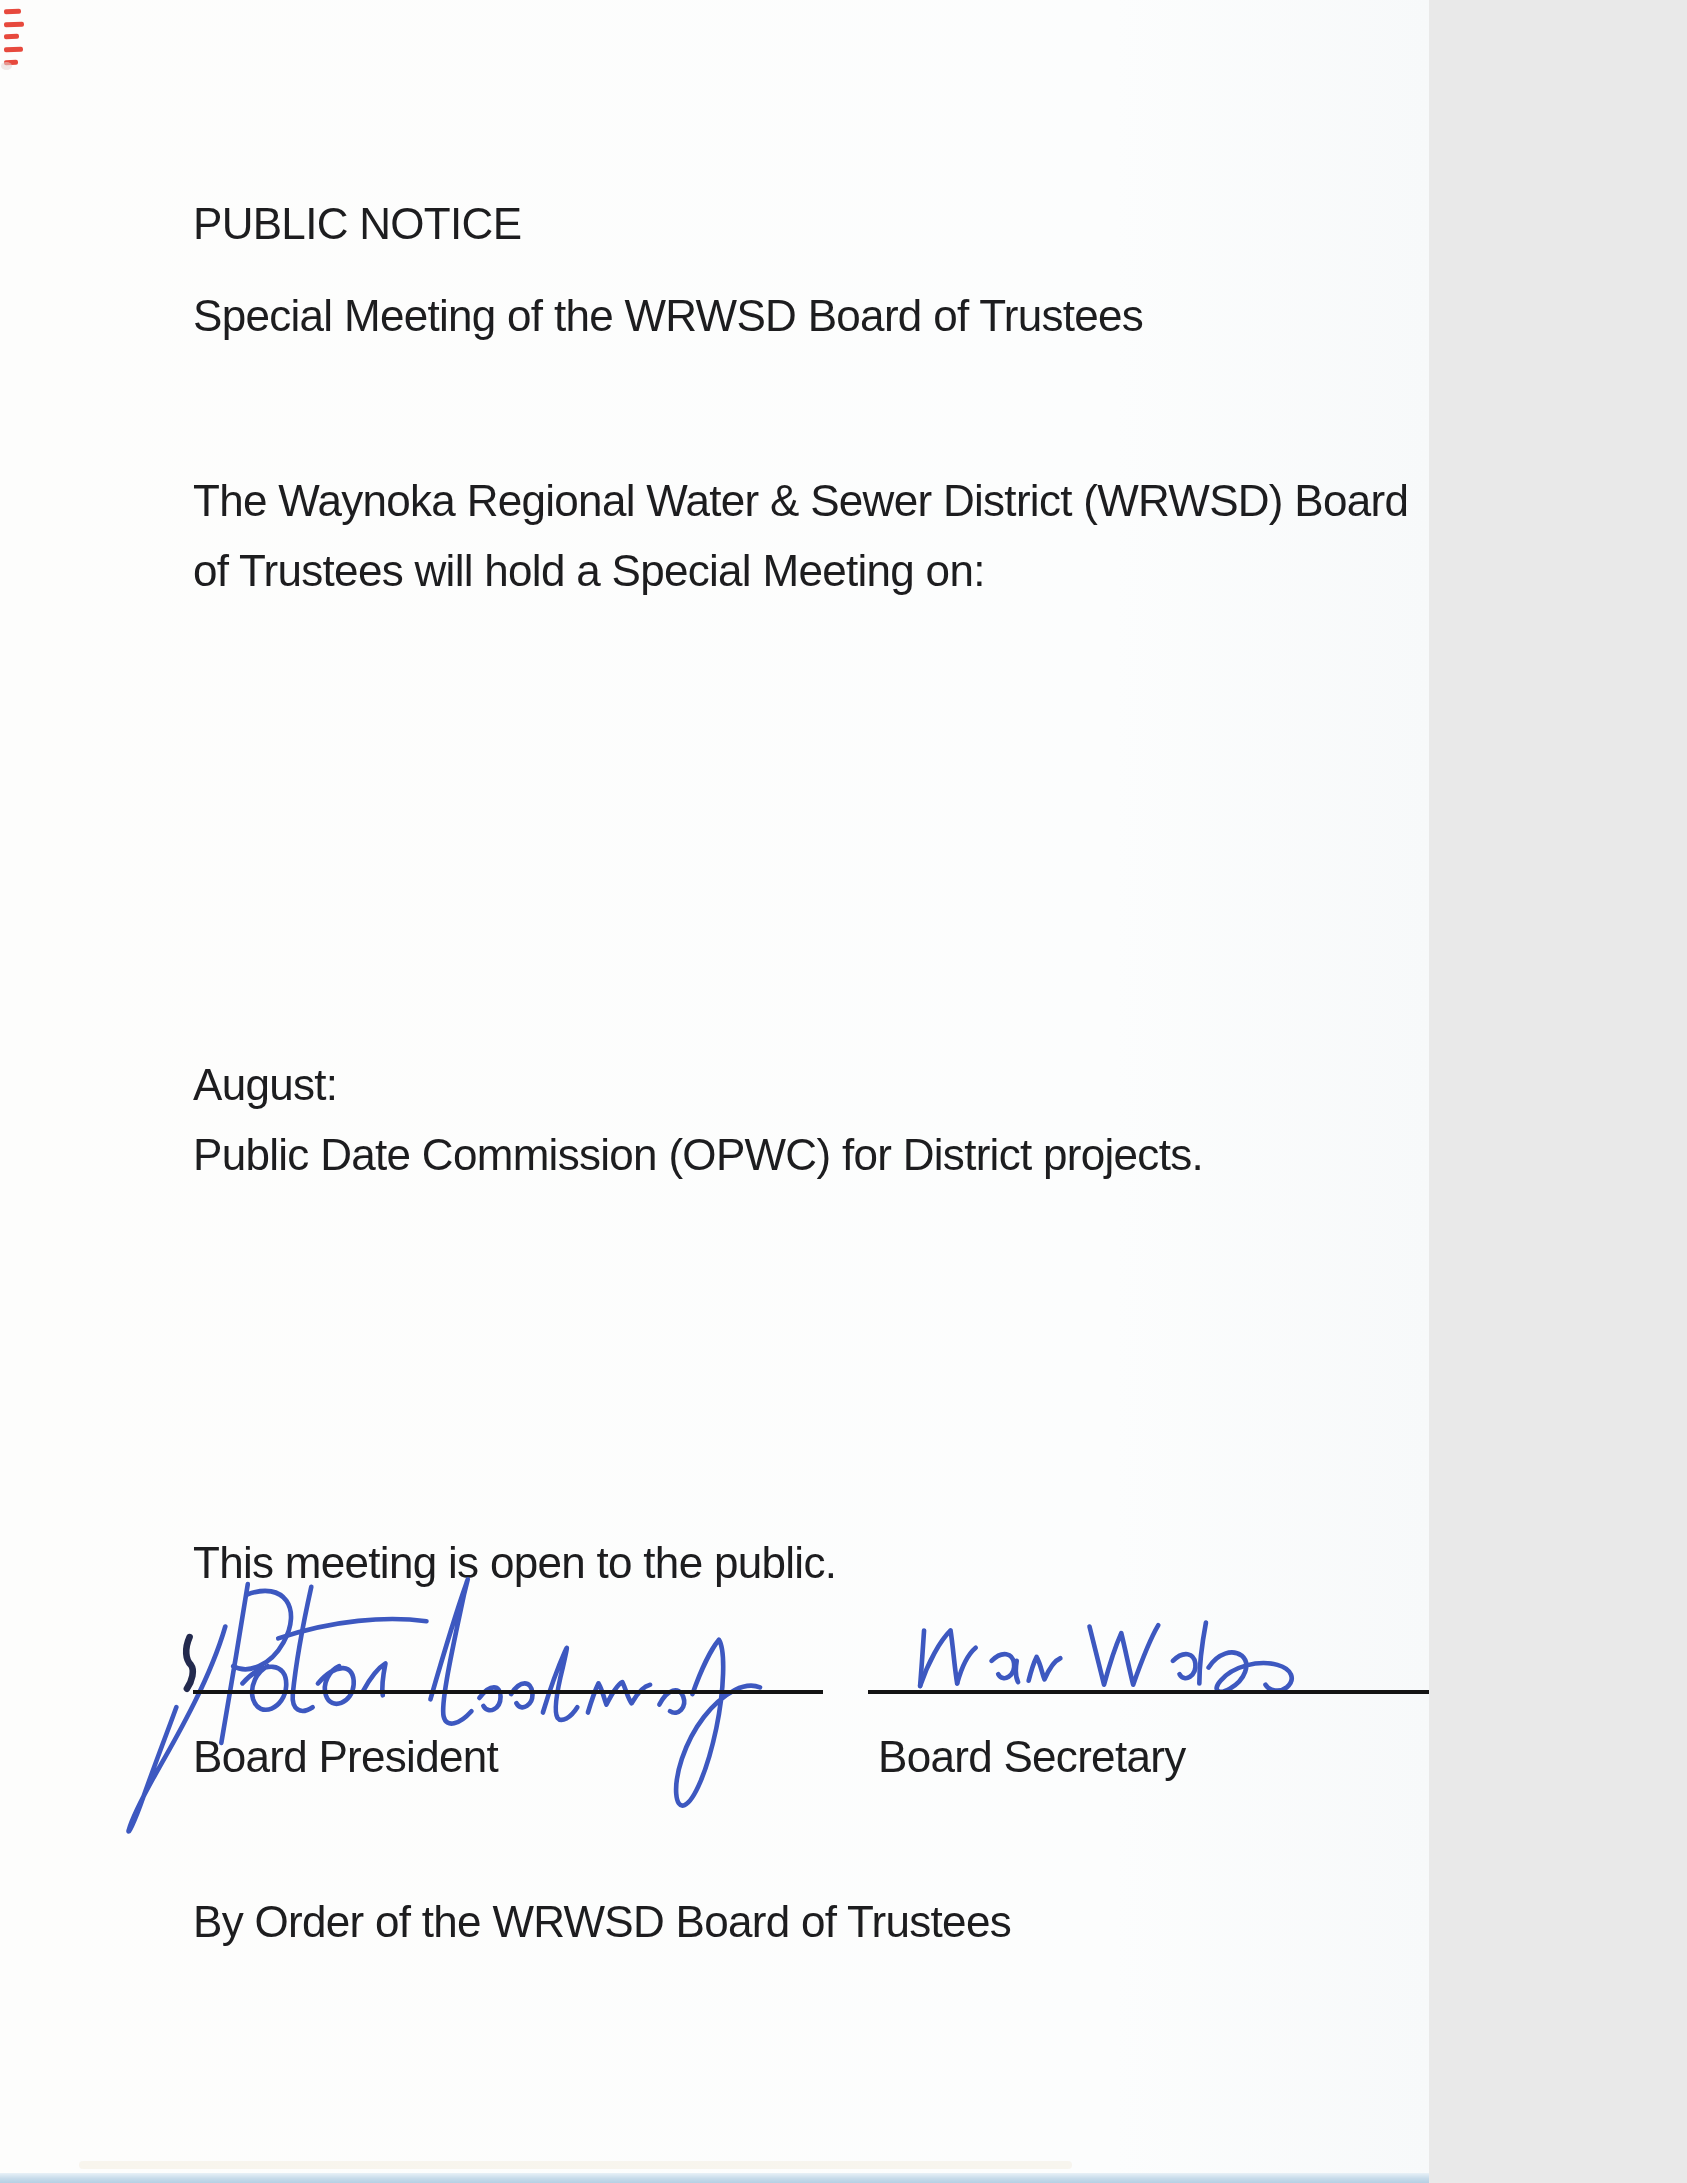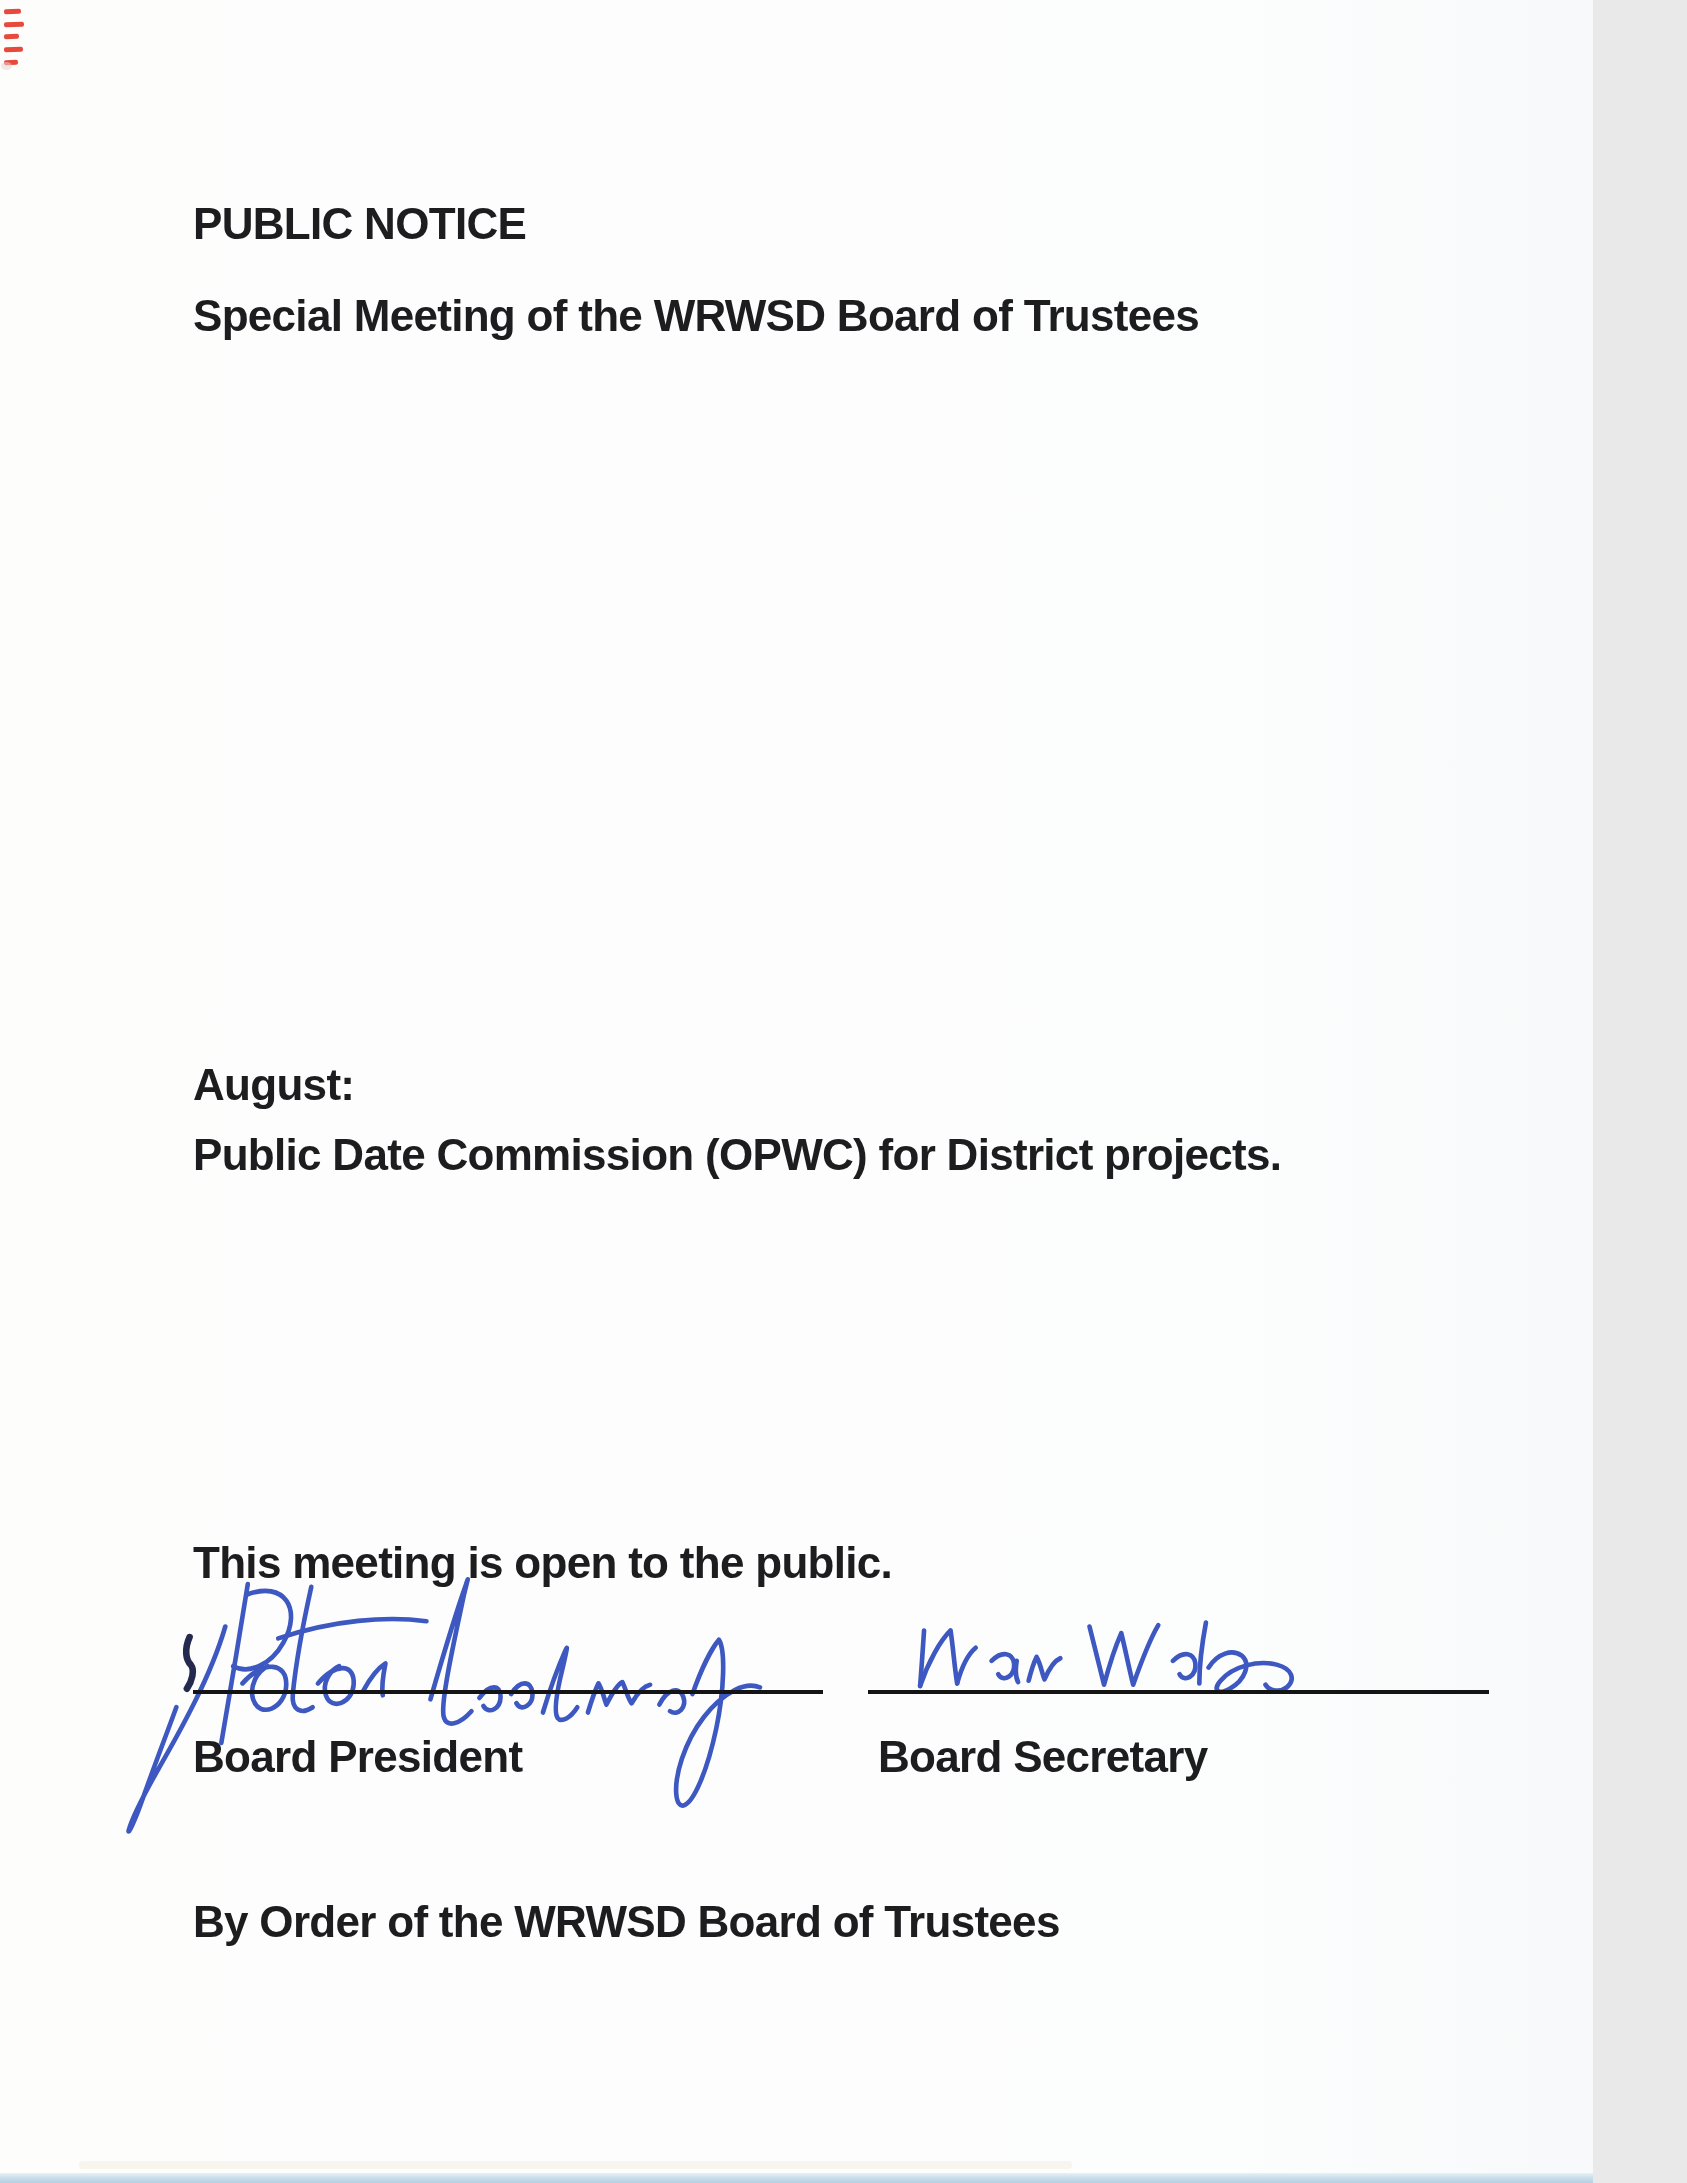--- a/index.html
+++ b/index.html
@@ -4,26 +4,25 @@
 <style>
   :root{
     --ink:#1d1d1f;
     --sig-blue:#3d58c0;
     --sig-dark:#232a4e;
     --line-black:#141414;
   }
   html,body{margin:0;padding:0;background:#e9e9e9;}
   #page{
     position:relative;
-    width:1593px;height:2183px;
+    width:1429px;height:2183px;
     background:linear-gradient(90deg,#fdfdfc 0%,#fcfdfd 78%,#f7f9fa 100%);
     overflow:hidden;
     font-family:"Liberation Sans", sans-serif;
     color:var(--ink);
-    font-weight:bold;
   }
   .txt{
     position:absolute;
     font-size:44px;
     letter-spacing:-0.7px;
     line-height:70px;
     white-space:nowrap;
     color:var(--ink);
   }
   .schedule .line{line-height:69px;}
@@ -77,20 +76,24 @@
   <div class="edge-tick" style="top:394px;height:28px"></div>
   <div class="edge-tick" style="top:749px;height:46px"></div>
   <div class="edge-tick" style="top:1688px;height:18.5px"></div>
   <div id="bottom-smudge"></div>
   <div id="bottom-band"></div>
 
   <div class="txt" style="left:193px;top:189px">PUBLIC NOTICE</div>
 
   <div class="txt" style="left:193px;top:281px">Special Meeting of the WRWSD Board of Trustees</div>
 
+  <div class="txt" style="left:193px;top:466px">
+    <div class="line">The Waynoka Regional Water &amp; Sewer District (WRWSD) Board</div>
+    <div class="line">of Trustees will hold a Special Meeting on:</div>
+  </div>
 
 
   <div class="txt" style="left:193px;top:1050px">
     <div class="line">August:</div>
     <div class="line">Public Date Commission (OPWC) for District projects.</div>
   </div>
 
   <div class="txt" style="left:193px;top:1528px">This meeting is open to the public.</div>
 
   <svg class="sig" style="left:0;top:0" width="1688" height="2183" viewBox="0 0 2550 3299" aria-label="J. Peter Levermore signature">

